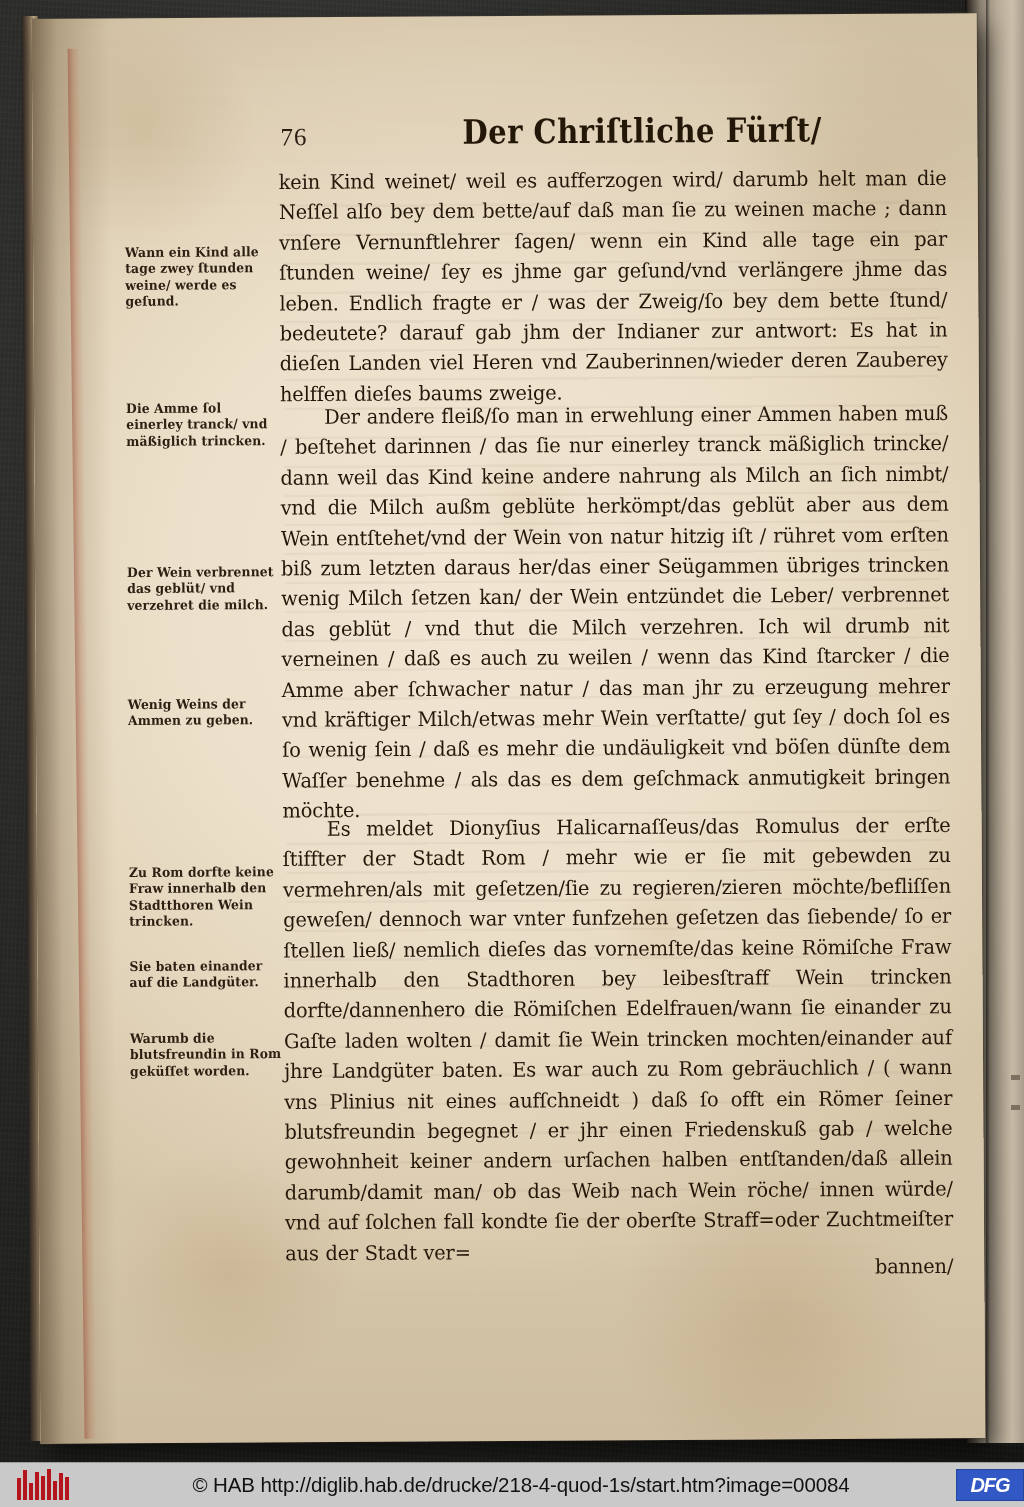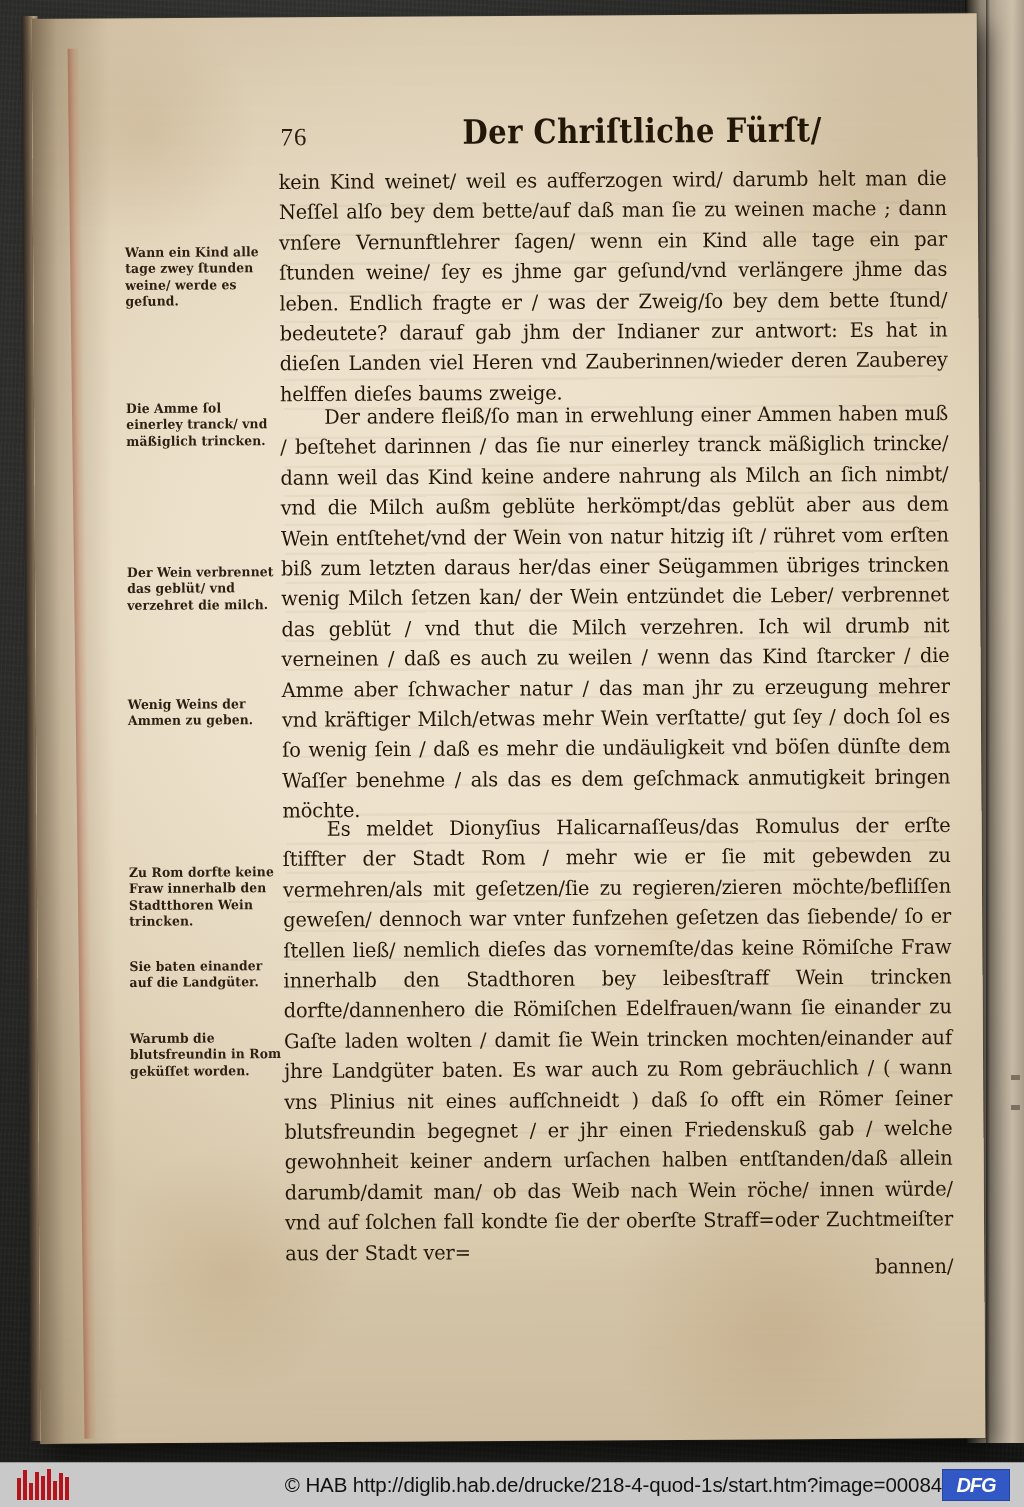--- a/index.html
+++ b/index.html
@@ -196,31 +196,30 @@
   .hab-bars i:nth-child(2) { height: 30px; }
   .hab-bars i:nth-child(3) { height: 17px; }
   .hab-bars i:nth-child(4) { height: 28px; }
   .hab-bars i:nth-child(5) { height: 24px; }
   .hab-bars i:nth-child(6) { height: 31px; }
   .hab-bars i:nth-child(7) { height: 19px; }
   .hab-bars i:nth-child(8) { height: 27px; }
   .hab-bars i:nth-child(9) { height: 23px; }
   #footer-text {
     flex: 1 1 auto;
-    text-align: right;
+    text-align: center;
     font-family: "Liberation Sans", sans-serif;
     font-size: 20.5px;
     color: #111;
     letter-spacing: -.1px;
     white-space: nowrap;
   }
   #dfg-logo {
     flex: 0 0 auto;
     width: 66px; height: 30px;
-    margin-right: 14px;
     background: #3158c4;
     display: flex; align-items: center; justify-content: center;
     border: 1px solid #24459c;
   }
   #dfg-logo span {
     font-family: "Liberation Sans", sans-serif;
     font-weight: 700;
     font-style: italic;
     font-size: 20px;
     color: #ffffff;

